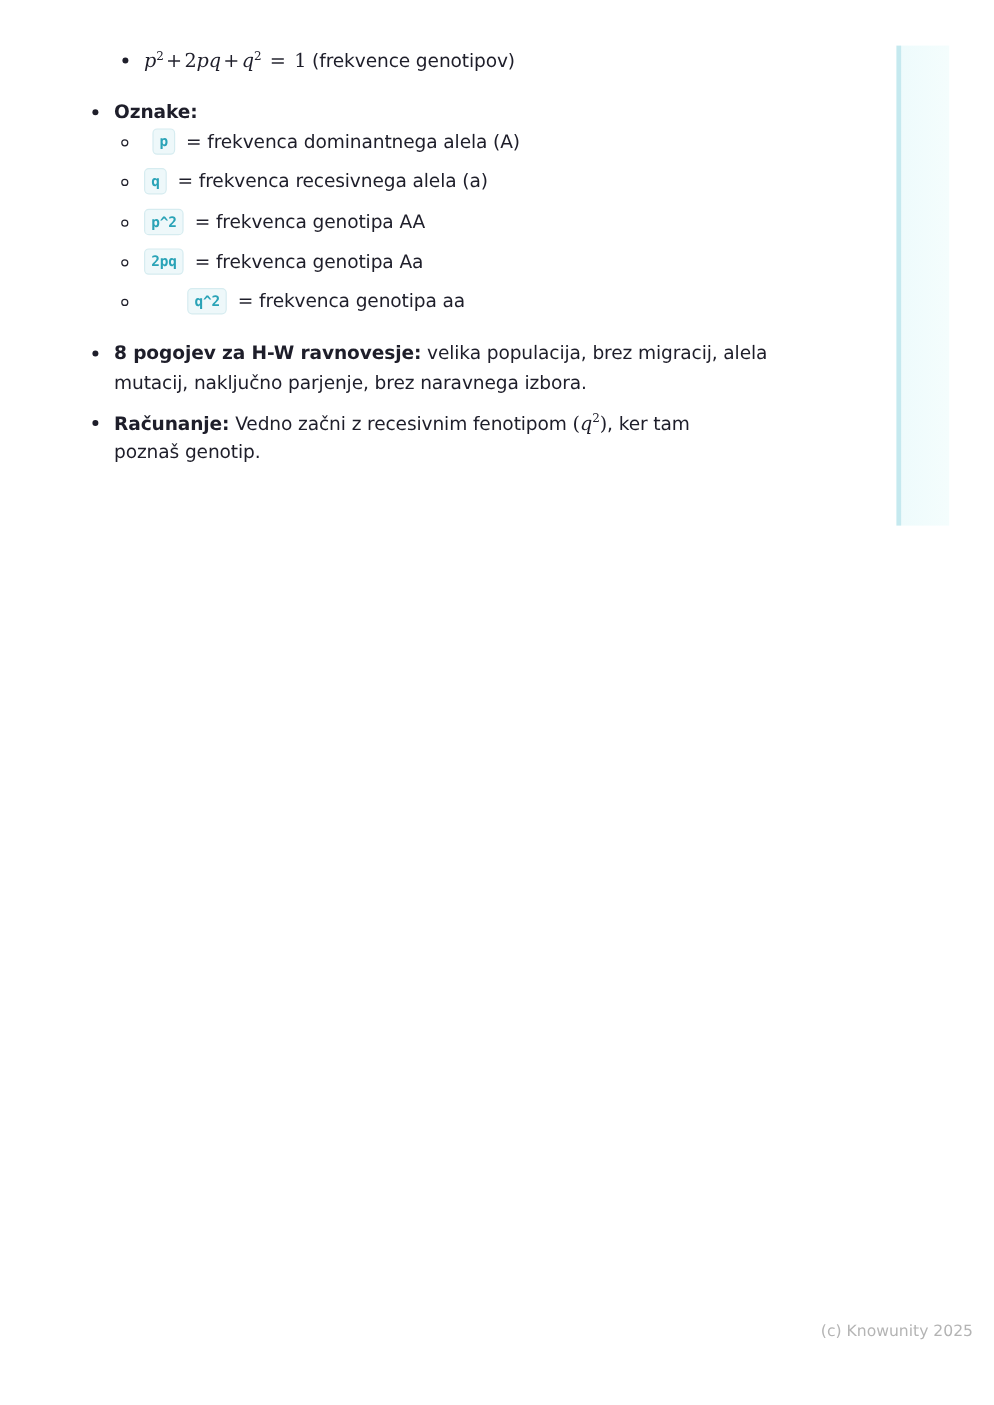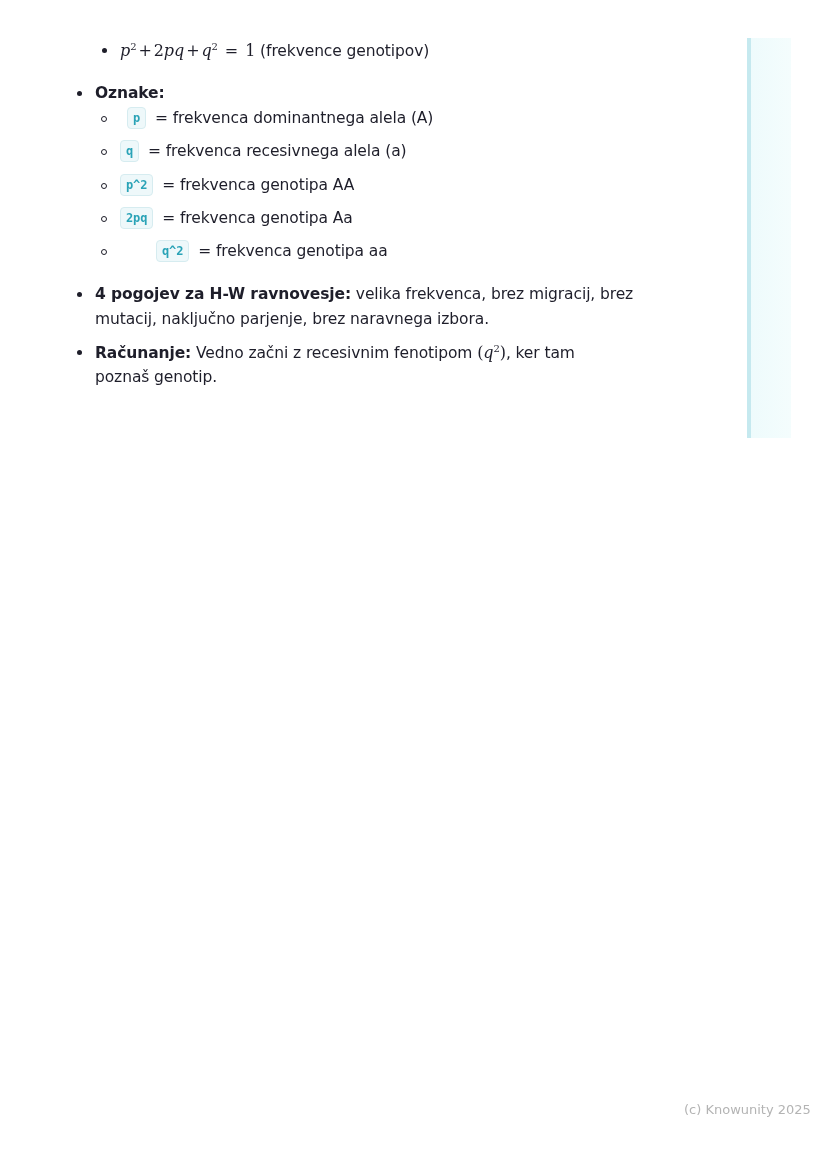--- a/index.html
+++ b/index.html
@@ -138,21 +138,21 @@
   </div>
 
   <span class="bullet-circle" style="left:101px; top:249px;"></span>
   <div class="row" style="left:120px; top:239px;padding-left:36px;">
     <span class="chip">q^2</span>
     <span>= frekvenca genotipa aa</span>
   </div>
 
   <span class="bullet-disc" style="left:77px; top:292px;"></span>
   <div class="row" style="left:95px; top:282px;">
-    <b>4 pogojev za H-W ravnovesje:</b><span> velika frekvenca, brez migracij, brez</span>
+    <b>8 pogojev za H-W ravnovesje:</b><span> velika populacija, brez migracij, alela</span>
   </div>
   <div class="row" style="left:95px; top:307px;">
     <span>mutacij, naključno parjenje, brez naravnega izbora.</span>
   </div>
 
   <span class="bullet-disc" style="left:77px; top:350px;"></span>
   <div class="row" style="left:95px; top:340px;">
     <b>Računanje:</b><span> Vedno začni z recesivnim fenotipom </span><span class="math"><span class="up">(</span><span>q</span><sup>2</sup><span class="up">)</span></span><span>, ker tam</span>
   </div>
   <div class="row" style="left:95px; top:365px;text-align:center;">

